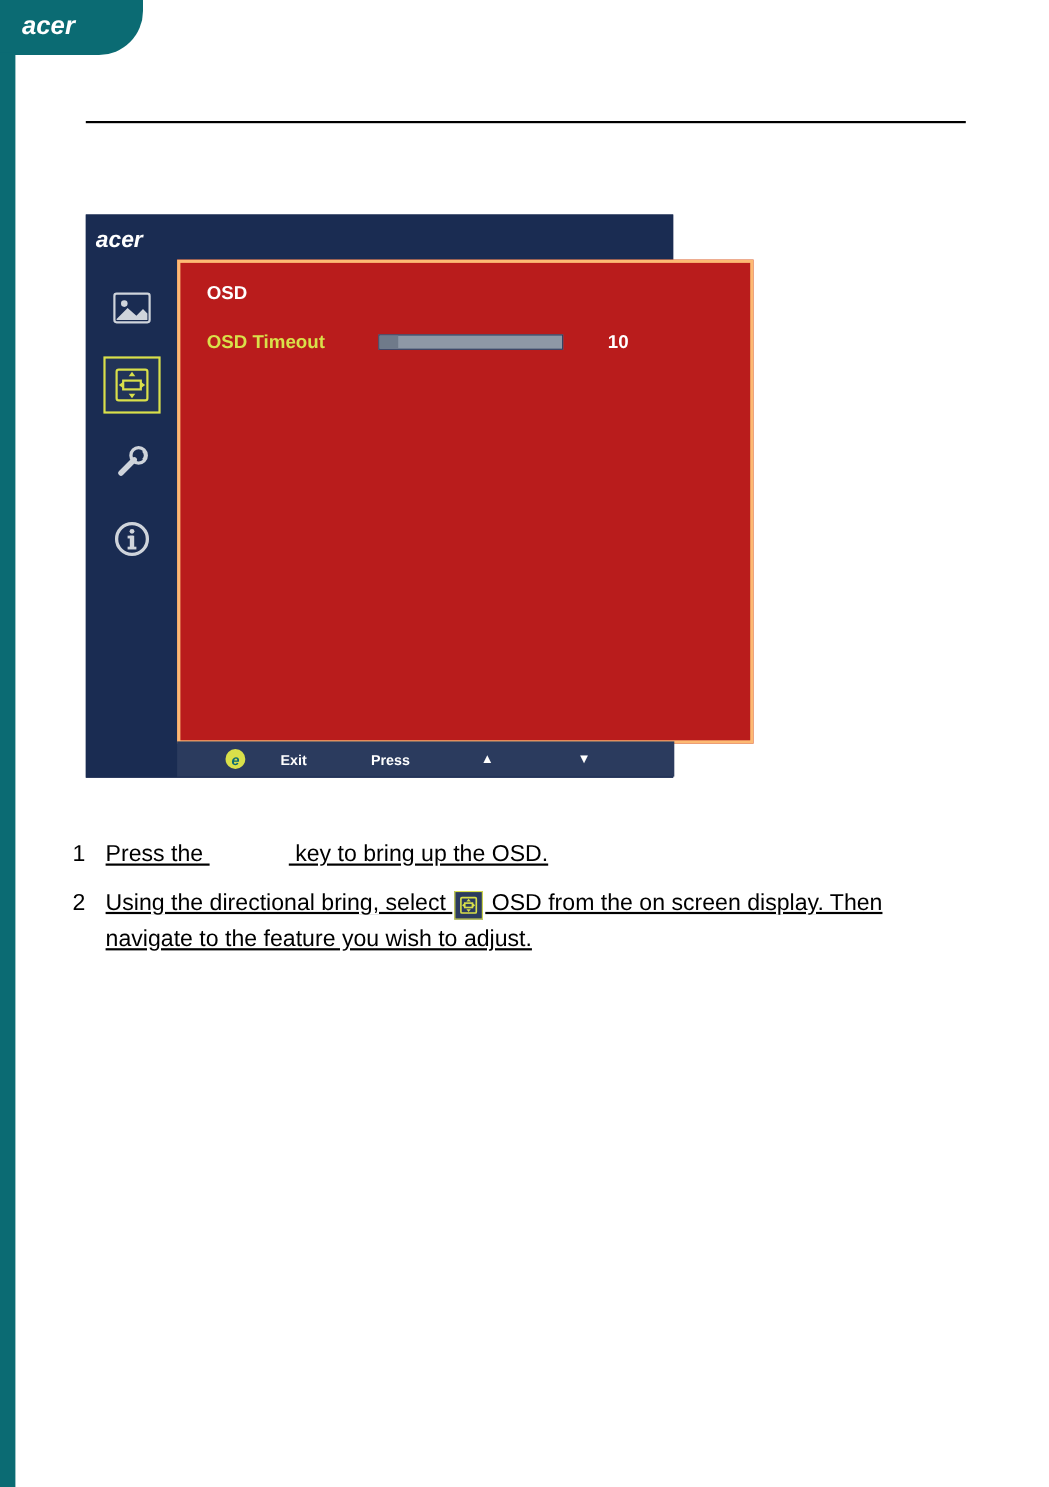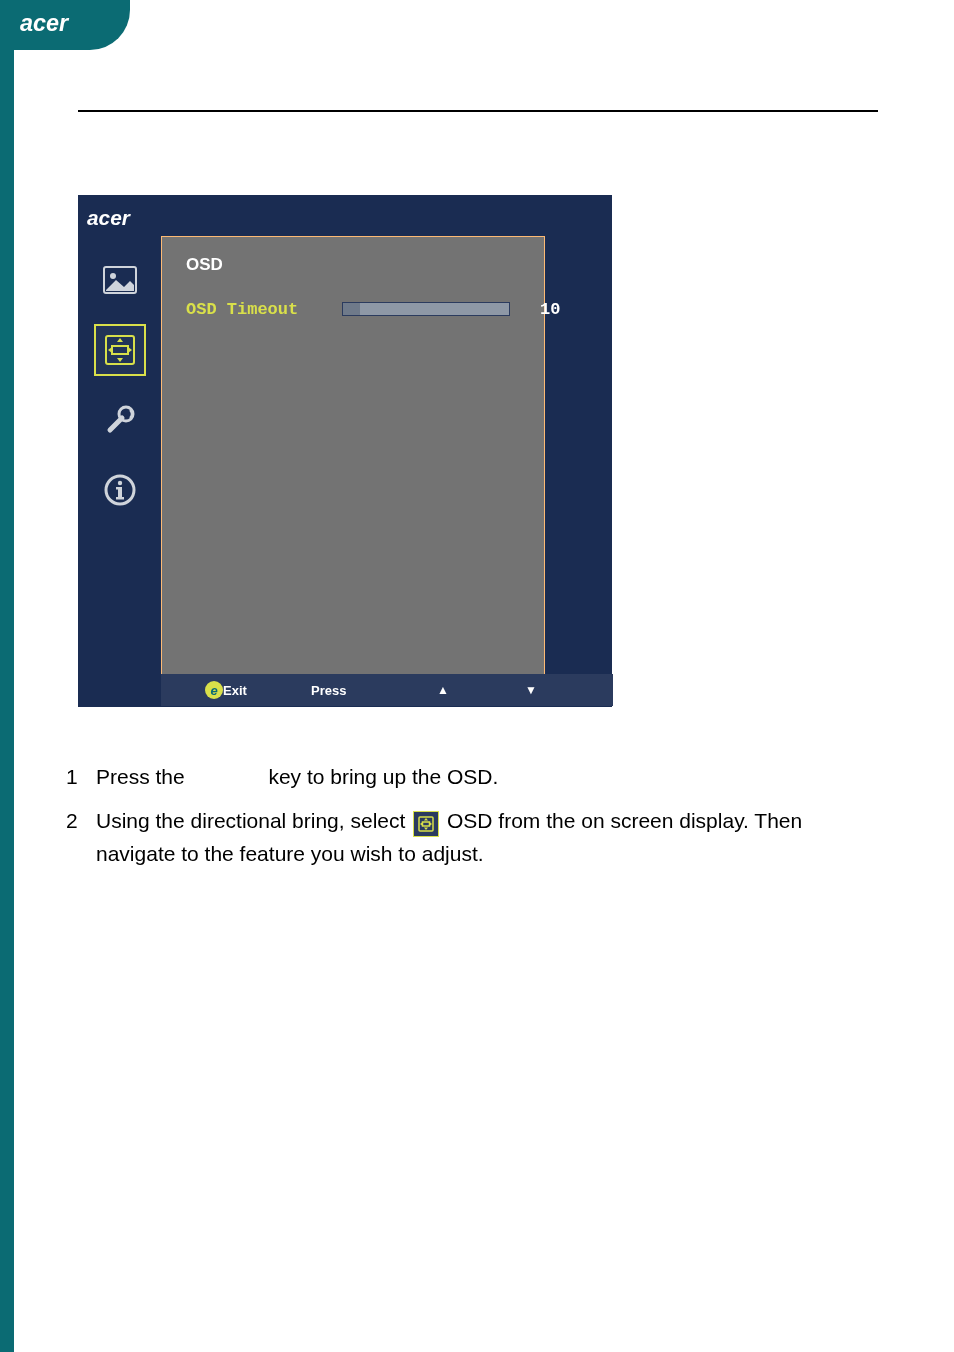--- a/index.html
+++ b/index.html
@@ -72,42 +72,41 @@
     justify-content: center;
   }
   .osd-icon.selected {
     border: 2px solid #d9e04a;
     background: rgba(255,255,255,0.04);
   }
   .osd-main {
     position: absolute;
     left: 82px;
     top: 40px;
-    width: 384px;
+    width: 524px;
     height: 440px;
-    background: #737373;
-    border: 1px solid #fdba74;
+    background: #b91c1c;
+    border: 3px solid #fdba74;
   }
   .osd-title {
     position: absolute;
     left: 24px;
     top: 18px;
     color: #fff;
     font-weight: bold;
     font-size: 17px;
   }
   .osd-row {
     position: absolute;
     left: 24px;
     top: 60px;
     width: 404px;
     height: 24px;
     display: flex;
     align-items: center;
-    font-family: Liberation Mono, monospace;
   }
   .osd-row-label {
     color: #d9e04a;
     font-weight: bold;
     font-size: 17px;
     width: 150px;
   }
   .osd-row-bar {
     width: 168px;
     height: 14px;
@@ -117,21 +116,21 @@
   }
   .osd-row-fill {
     height: 100%;
     background: #6f7a8a;
   }
   .osd-row-val {
     color: #fff;
     font-weight: bold;
     font-size: 17px;
     width: 40px;
-    text-align: left;
+    text-align: center;
     margin-left: 30px;
   }
   .osd-footer {
     position: absolute;
     left: 82px;
     bottom: 0;
     width: 452px;
     height: 32px;
     background: #2b3b5e;
     display: flex;
@@ -146,34 +145,34 @@
     border-radius: 50%;
     color: #0b6b73;
     font-style: italic;
     font-weight: bold;
     font-size: 13px;
     display: flex;
     align-items: center;
     justify-content: center;
     margin-left: 44px;
   }
-  .osd-footer .lbl { width: 88px; }
+  .osd-footer .lbl { width: 88px; text-align: center; }
   .osd-footer .arrow { width: 88px; text-align: center; font-size: 12px; }
   .instructions {
     position: absolute;
     left: 66px;
     top: 760px;
     width: 810px;
     font-size: 21px;
     color: #000;
     line-height: 1.6;
   }
   .instructions .row { display: flex; margin-bottom: 10px; }
   .instructions .num { width: 30px; flex-shrink: 0; }
-  .instructions .txt { flex: 1; }
+  .instructions .txt { flex: 1; text-decoration: underline; }
   .blank-key {
     display: inline-block;
     width: 72px;
   }
   .inline-icon {
     display: inline-flex;
     width: 26px;
     height: 26px;
     background: #2b3b5e;
     border: 1px solid #d9e04a;

